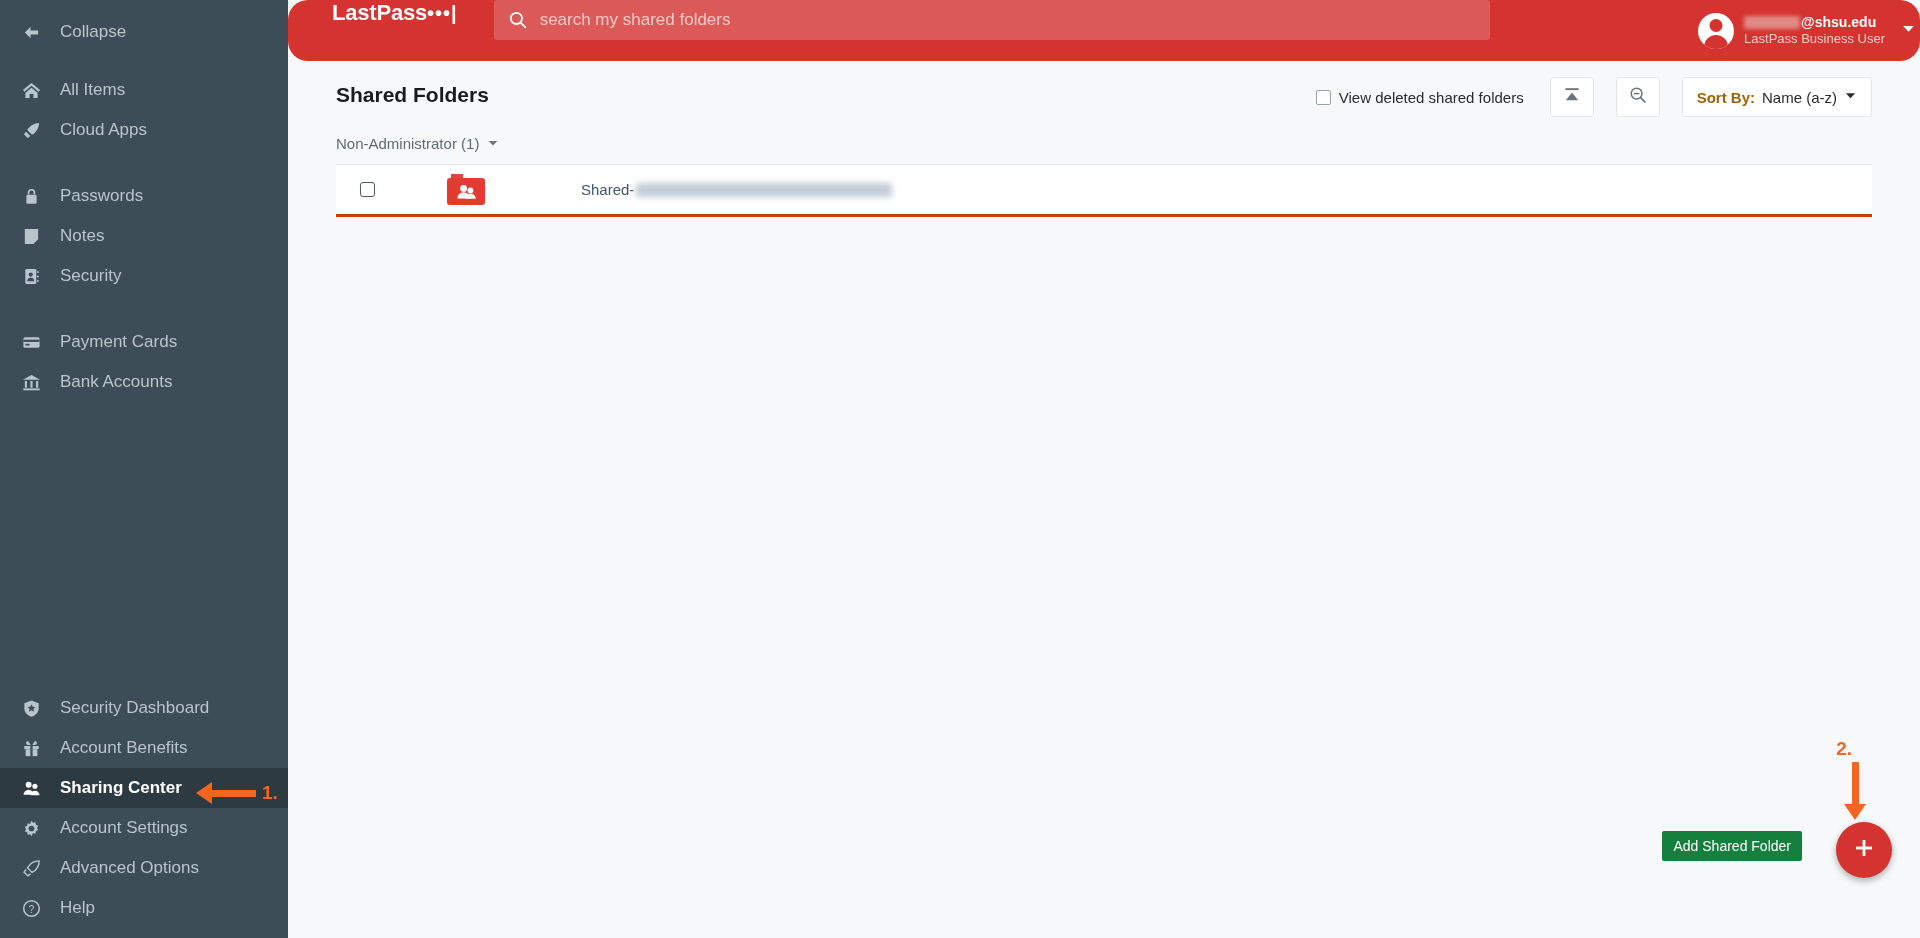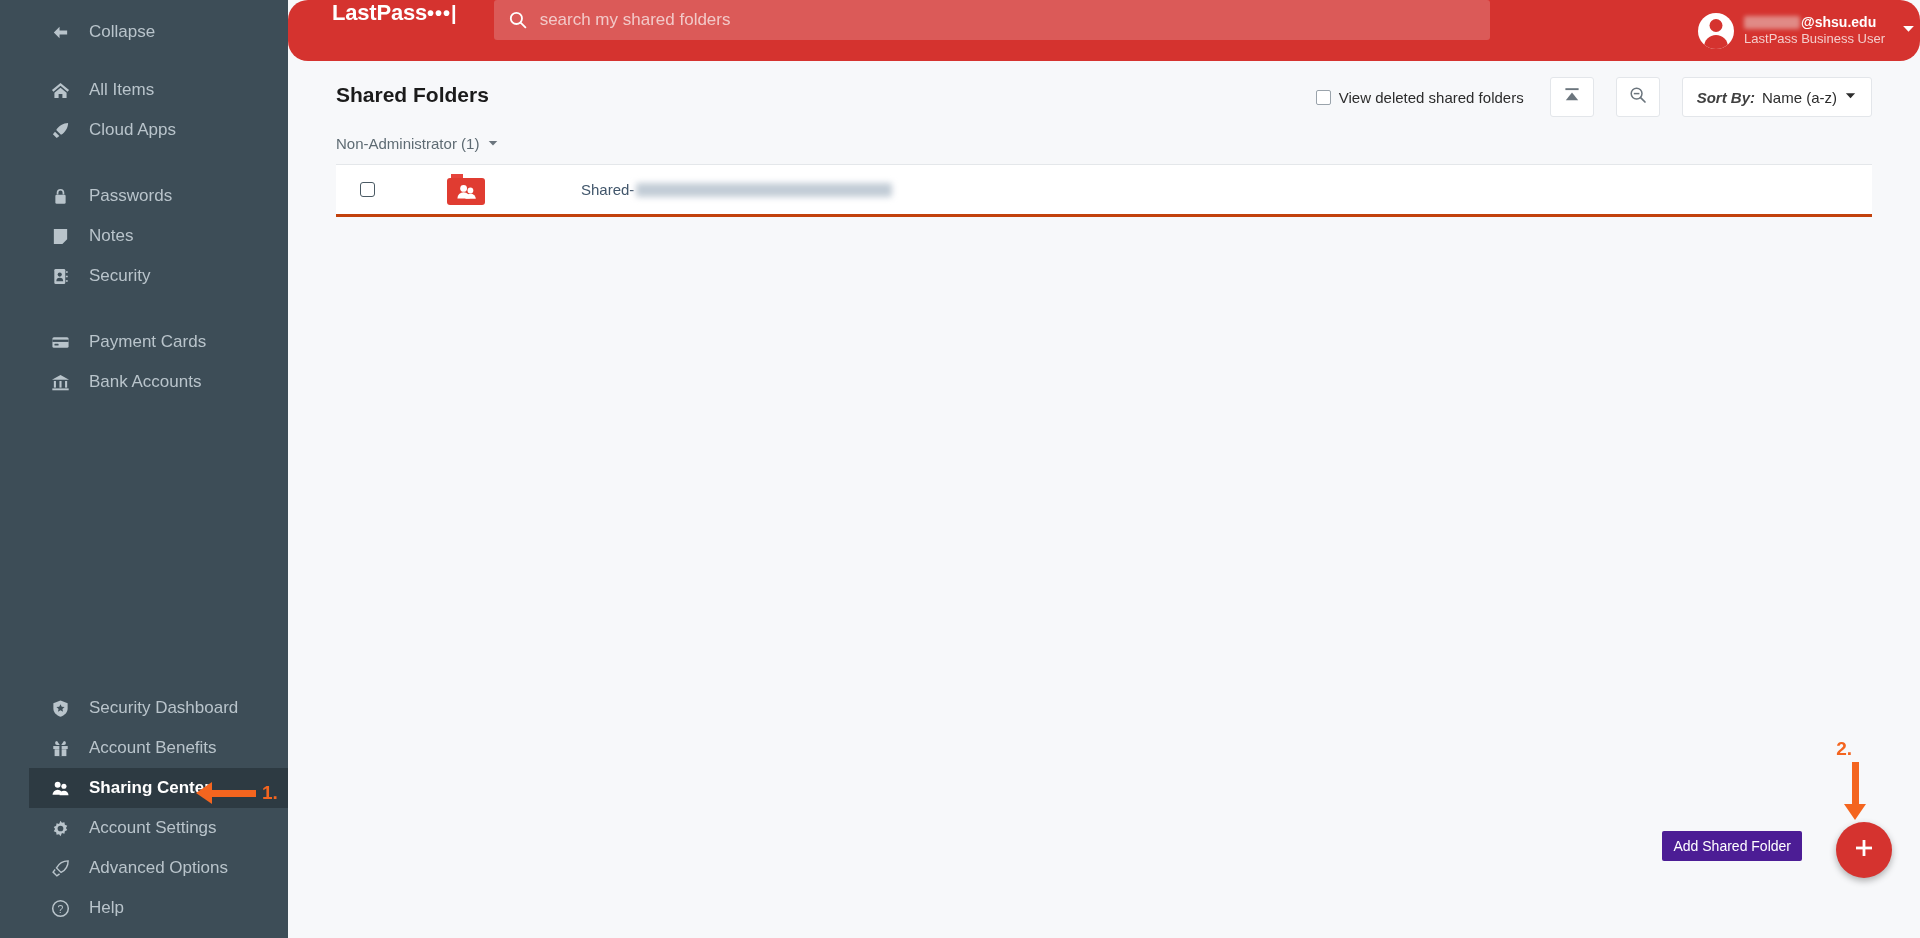--- a/index.html
+++ b/index.html
@@ -20,21 +20,20 @@
     display: flex; flex-direction: column;
   }
   .nav-item {
     display: flex; align-items: center;
     height: 40px;
     padding-left: 22px;
     color: #b9c4cb;
     font-size: 17px;
     cursor: pointer;
     position: relative;
-    margin-left: 29px;
   }
   .nav-item .ico {
     width: 30px; flex: 0 0 30px;
     display: flex; align-items: center; justify-content: flex-start;
     color: #b9c4cb;
   }
   .nav-item .lbl { margin-left: 8px; white-space: nowrap; }
   .nav-item.active {
     background: #2d3a42;
     color: #ffffff;
@@ -143,21 +142,21 @@
   .icon-btn {
     width: 44px; height: 40px; background: #fff;
     border: 1px solid #e3e6ea; border-radius: 3px;
     display: flex; align-items: center; justify-content: center;
     cursor: pointer;
   }
   .sort-btn {
     height: 40px; background: #fff; border: 1px solid #e3e6ea; border-radius: 3px;
     display: flex; align-items: center; padding: 0 14px; cursor: pointer; gap: 7px;
   }
-  .sort-label { font-size: 15px; font-weight: bold; color: #404040; font-style: italic; }
+  .sort-label { font-size: 15px; font-weight: bold; color: #a16207; }
   .sort-value { font-size: 15px; color: #2c2c2c; }
 
   .group-head {
     display: flex; align-items: center; gap: 8px;
     padding: 16px 0 12px 0;
     font-size: 15px; color: #5e6b73; cursor: pointer;
   }
   .list {
     border-top: 1px solid #e4e7ea;
     background: transparent;
@@ -181,21 +180,21 @@
   }
   .row-name .redact-name {
     display: inline-block; width: 256px; height: 14px;
     background: #c2ccd6; border-radius: 2px; margin-left: 2px;
     filter: blur(3px);
   }
 
   
   .tooltip {
     position: absolute; right: 118px; bottom: 77px;
-    background: #4c1d95; color: #fff;
+    background: #15803d; color: #fff;
     font-size: 14px; padding: 7px 11px; border-radius: 2px;
     white-space: nowrap;
   }
   .fab {
     position: absolute; right: 28px; bottom: 60px;
     width: 56px; height: 56px; border-radius: 50%;
     background: #d5332f; color: #fff;
     display: flex; align-items: center; justify-content: center;
     font-size: 30px; line-height: 1; cursor: pointer;
     box-shadow: 0 3px 7px rgba(0,0,0,0.3);

